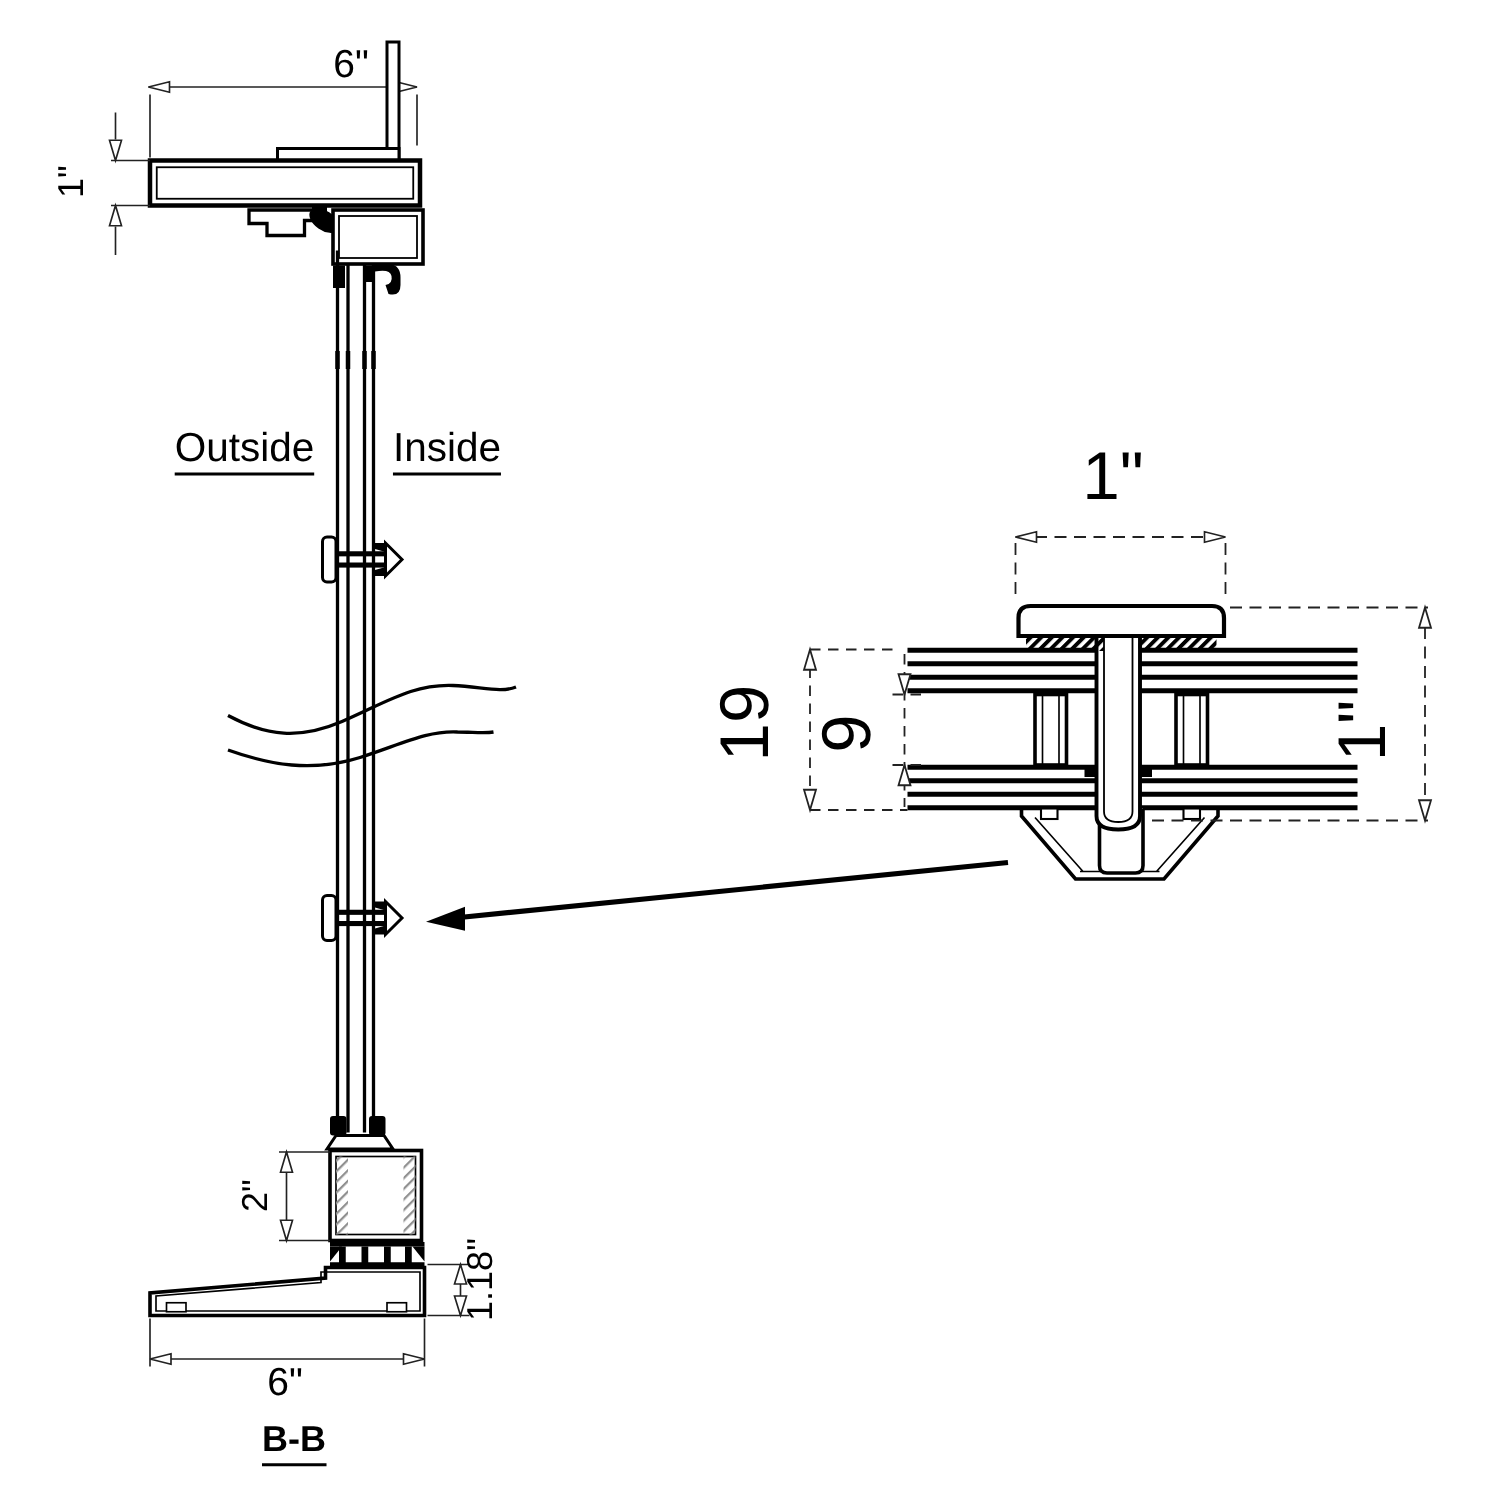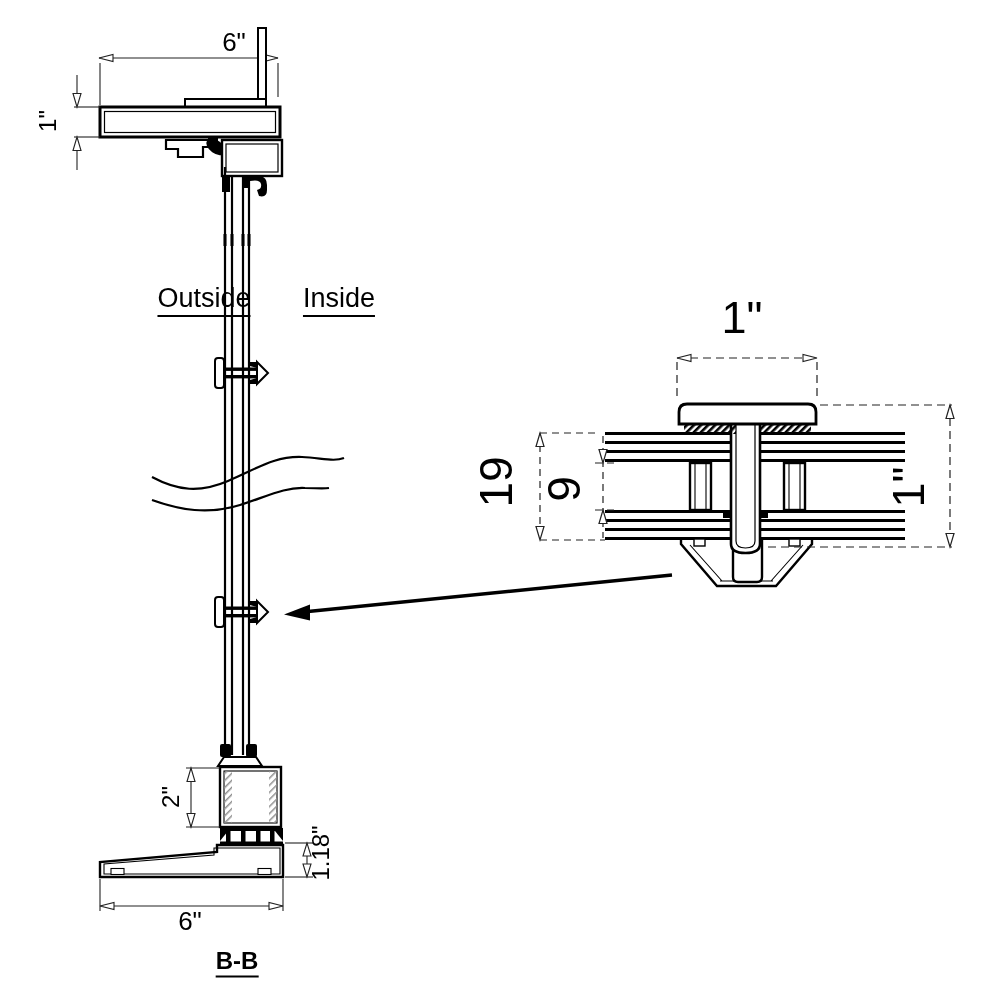--- a/index.html
+++ b/index.html
@@ -2,21 +2,21 @@
 <html><head>
 <meta charset="utf-8">
 <style>
   html,body{margin:0;padding:0;background:#fff;}
   #stage{position:relative;width:1000px;height:1000px;background:#fff;overflow:hidden;
          font-family:"Liberation Sans","DejaVu Sans",sans-serif;color:#000;}
   #stage svg{position:absolute;left:0;top:0;}
   .txt{position:absolute;white-space:nowrap;color:#000;line-height:1;
        transform:translate(-50%,-50%);}
   .txt.rot{transform:translate(-50%,-50%) rotate(-90deg);}
-  .underline{border-bottom:2px solid #000;padding-bottom:3px;margin-left:41px;}
+  .underline{border-bottom:2px solid #000;padding-bottom:3px;}
   .fs-big{font-size:45px;}
   .fs-med{font-size:26px;}
   .fs-dim{font-size:24px;}
   .fs-lbl{font-size:27px;}
 </style>
 </head>
 <body>
 
 <div id="stage">
 

